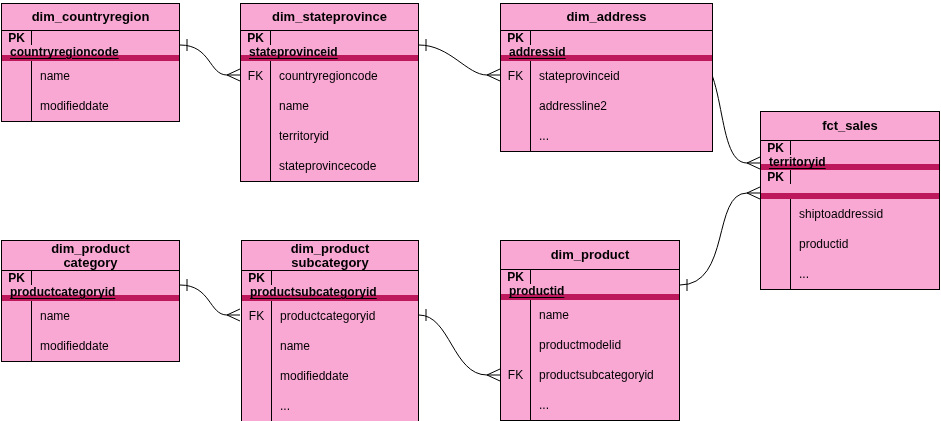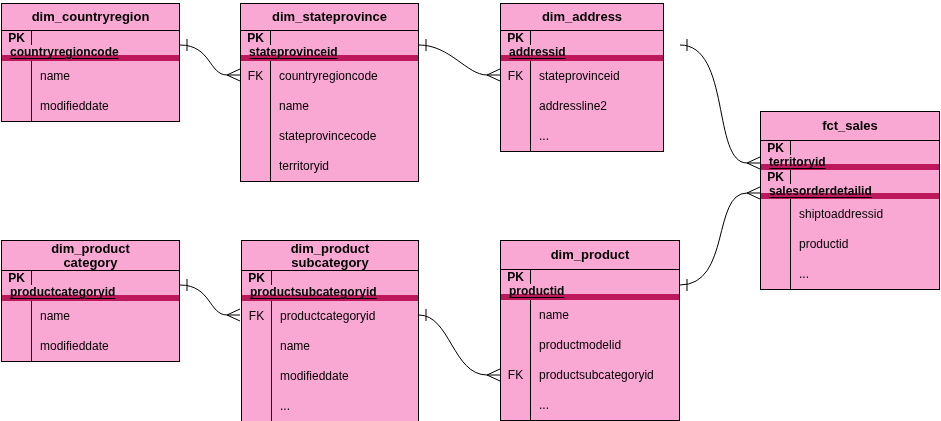--- a/index.html
+++ b/index.html
@@ -98,29 +98,29 @@
     <div class="er-row">
       <div class="er-key">FK</div>
       <div class="er-attr">countryregioncode</div>
     </div>
     <div class="er-row">
       <div class="er-key"></div>
       <div class="er-attr">name</div>
     </div>
     <div class="er-row">
       <div class="er-key"></div>
+      <div class="er-attr">territoryid</div>
+    </div>
+    <div class="er-row">
+      <div class="er-key"></div>
       <div class="er-attr">stateprovincecode</div>
     </div>
-    <div class="er-row">
-      <div class="er-key"></div>
-      <div class="er-attr">territoryid</div>
-    </div>
-  </div>
-
-  <div class="er-table" style="left:500px;top:3px;width:164px;">
+  </div>
+
+  <div class="er-table" style="left:500px;top:3px;width:213px;">
     <div class="er-title">dim_address</div>
     <div class="er-row pk">
       <div class="er-key">PK</div>
       <div class="er-attr pkname">addressid</div>
     </div>
     <div class="er-row">
       <div class="er-key">FK</div>
       <div class="er-attr">stateprovinceid</div>
     </div>
     <div class="er-row">
@@ -134,21 +134,20 @@
   </div>
 
   <div class="er-table" style="left:760px;top:71px;width:180px;margin-top:40px;">
     <div class="er-title t29">fct_sales</div>
     <div class="er-row pk r29">
       <div class="er-key">PK</div>
       <div class="er-attr pkname">territoryid</div>
     </div>
     <div class="er-row pk r29">
       <div class="er-key">PK</div>
-      <div class="er-attr pkname">salesorderdetailid</div>
     </div>
     <div class="er-row">
       <div class="er-key"></div>
       <div class="er-attr">shiptoaddressid</div>
     </div>
     <div class="er-row">
       <div class="er-key"></div>
       <div class="er-attr">productid</div>
     </div>
     <div class="er-row">

